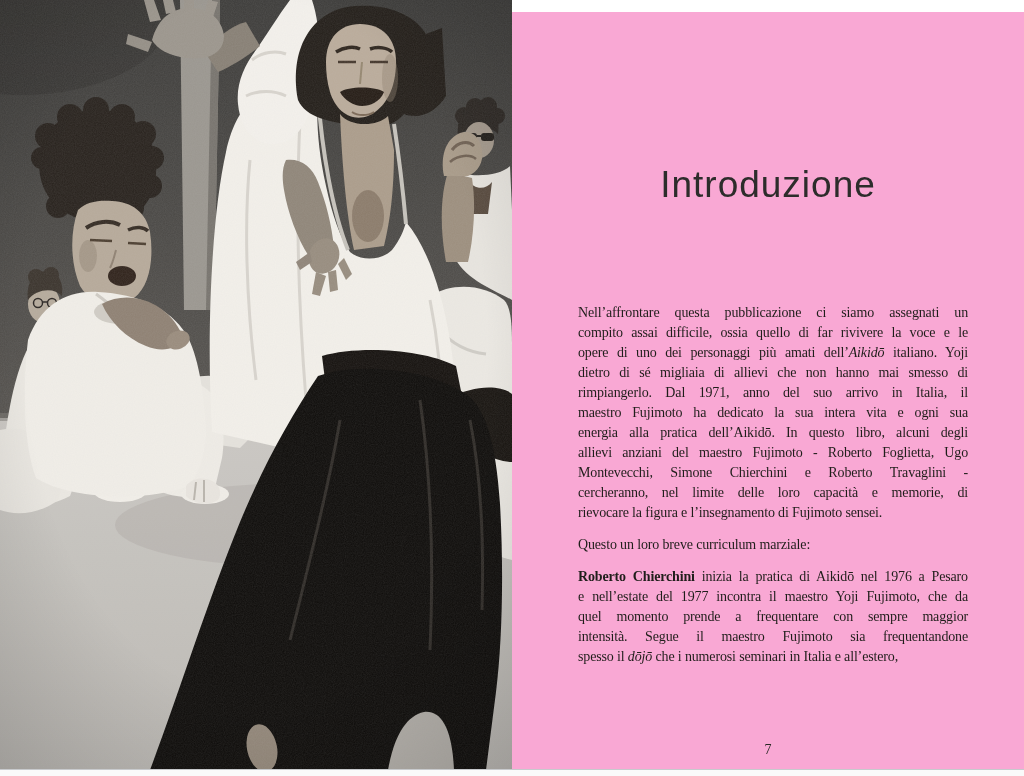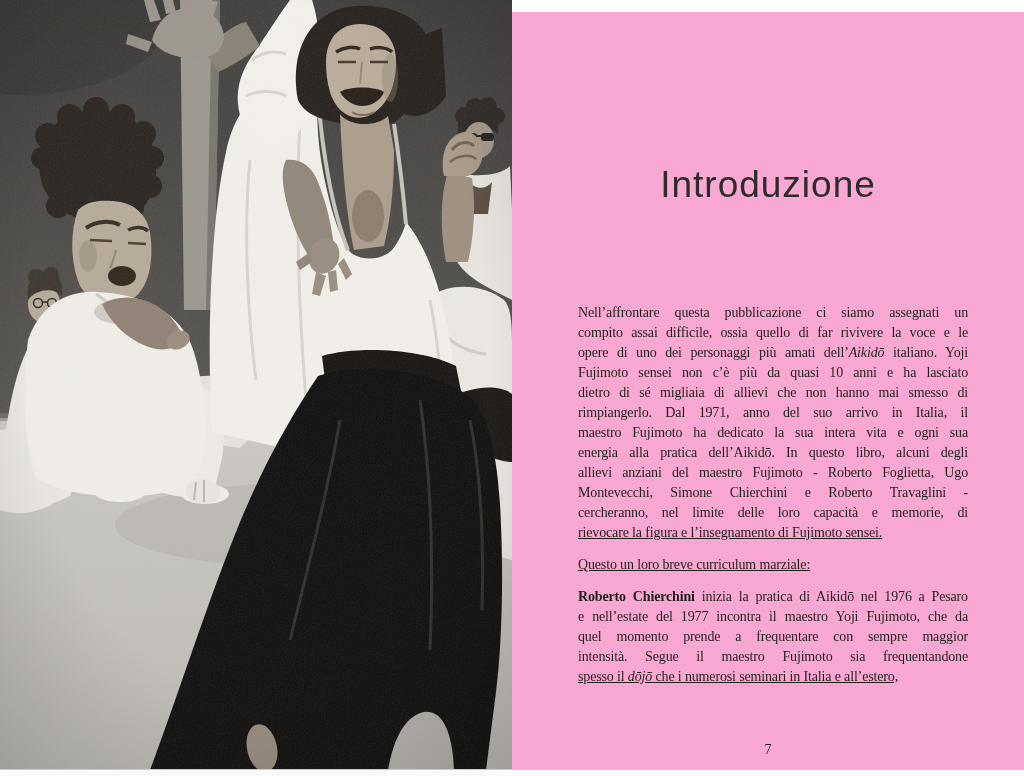--- a/index.html
+++ b/index.html
@@ -10,21 +10,21 @@
   .photo-pane svg{display:block;}
   
   .text-pane{position:absolute;left:512px;top:12px;width:512px;height:769px;background:#f9a8d4;}
   .chapter-title{position:absolute;left:0;top:152px;width:512px;margin:0;text-align:center;
     font-family:"Liberation Sans", sans-serif;font-weight:300;font-size:37px;letter-spacing:1px;
     color:#2d2c2b;}
   .body-text{position:absolute;left:66px;top:291px;width:390px;
     font-size:14px;line-height:20px;letter-spacing:-0.15px;color:#201e1b;}
   .para{margin:0 0 12px 0;}
   .para .line{text-align:justify;text-align-last:justify;white-space:normal;}
-  .para .line.last{text-align-last:left;text-decoration:underline;}
+  .para .line.last{text-align-last:left;}
   .para b{font-weight:bold;}
   .para i{font-style:italic;}
   .pagenum{position:absolute;left:0;top:730px;width:512px;text-align:center;
     font-size:14px;color:#2a2825;}
   
   .bottom-strip{position:absolute;left:0;top:769px;width:1024px;height:7px;
     background:#fafafa;border-top:1px solid #c8cacd;box-sizing:border-box;}
 </style>
 </head>
 <body>
@@ -211,21 +211,20 @@
     </svg>
   </div>
 
   <div class="text-pane">
     <h1 class="chapter-title">Introduzione</h1>
     <div class="body-text">
       <div class="para">
           <div class="line">Nell’affrontare questa pubblicazione ci siamo assegnati un</div>
           <div class="line">compito assai difficile, ossia quello di far rivivere la voce e le</div>
           <div class="line">opere di uno dei personaggi più amati dell’<i>Aikidō</i> italiano. Yoji</div>
-          <div class="line">Fujimoto sensei non c’è più da quasi 10 anni e ha lasciato</div>
           <div class="line">dietro di sé migliaia di allievi che non hanno mai smesso di</div>
           <div class="line">rimpiangerlo. Dal 1971, anno del suo arrivo in Italia, il</div>
           <div class="line">maestro Fujimoto ha dedicato la sua intera vita e ogni sua</div>
           <div class="line">energia alla pratica dell’Aikidō. In questo libro, alcuni degli</div>
           <div class="line">allievi anziani del maestro Fujimoto - Roberto Foglietta, Ugo</div>
           <div class="line">Montevecchi, Simone Chierchini e Roberto Travaglini -</div>
           <div class="line">cercheranno, nel limite delle loro capacità e memorie, di</div>
           <div class="line last">rievocare la figura e l’insegnamento di Fujimoto sensei.</div>
         </div>
       <div class="para">

